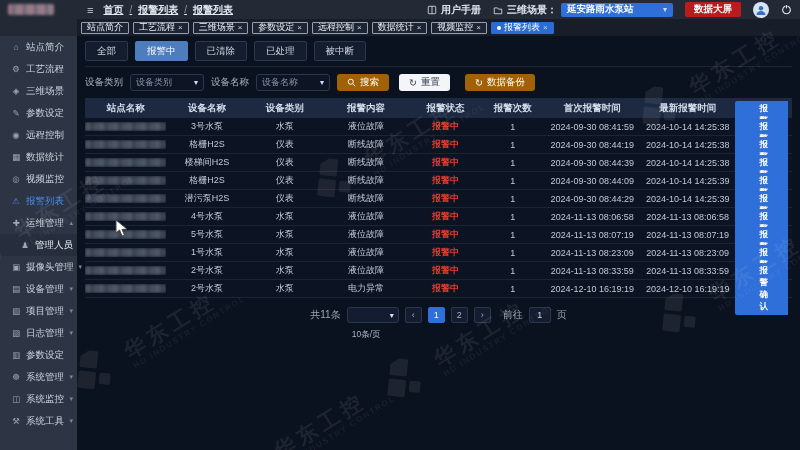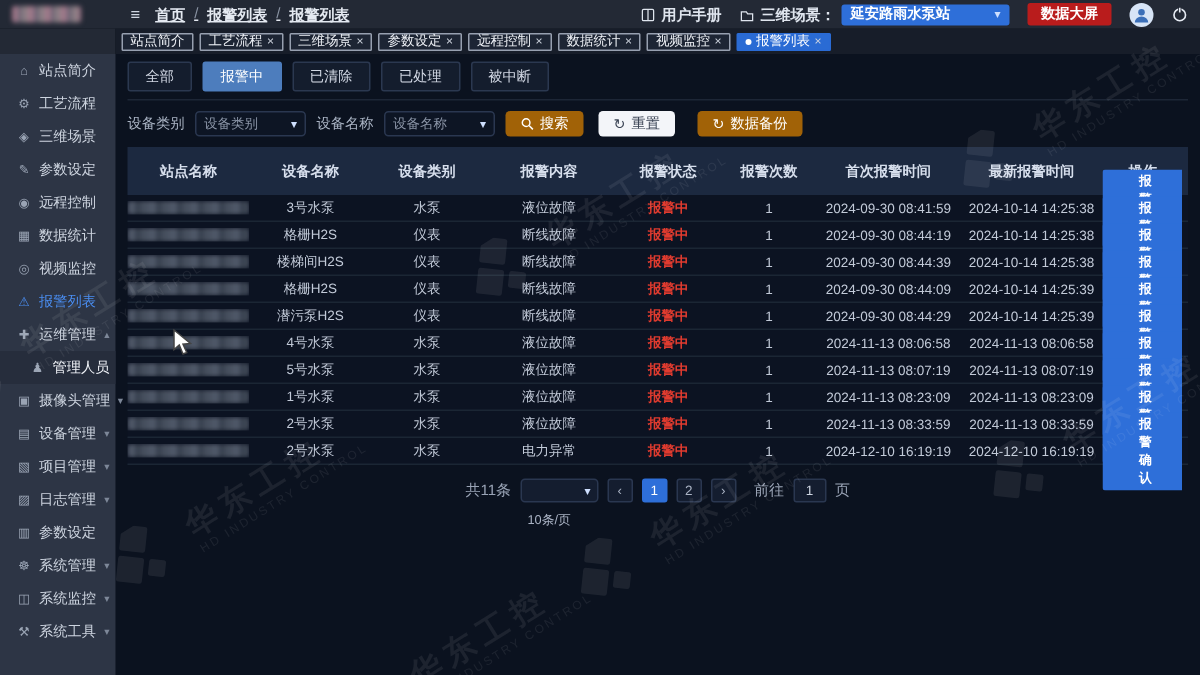--- a/index.html
+++ b/index.html
@@ -64,21 +64,21 @@
     padding:0 10px; font-size:9.5px; cursor:pointer; }
   .fbtn.blue { background:#a16207; color:#fff; }
   .fbtn.white { background:#f3f5f9; color:#3a4354; margin-left:3px; }
   .fbtn.sync { margin-left:8px; }
 
   
   .table { width:100%; }
   .trow { display:grid; grid-template-columns:11.5% 11.5% 10.5% 12.5% 10% 9% 13.5% 13.5% 7.5%;
     align-items:center; height:18px; border-bottom:1px solid #1b2634; background:#0c1322; }
   .trow > div { text-align:center; font-size:9px; color:#c2cad8; overflow:hidden; }
-  .thead { height:32px; background:#1c2940; border-bottom:none; }
+  .thead { height:20px; background:#1c2940; border-bottom:none; }
   .thead > div { font-weight:bold; color:#d6deec; font-size:9.5px; }
   .red { color:#e03b2f !important; font-weight:bold; }
   .blurcell { display:flex; justify-content:center; }
   .blurbar { width:88px; height:9px; border-radius:2px;
     background:repeating-linear-gradient(90deg,#5b6474 0 5px,#424b59 5px 9px,#525b69 9px 14px);
     filter:blur(1.4px); opacity:.85; }
   .btn-confirm { background:#2e6fd9; color:#fff; border:none; border-radius:2px; font-size:8.5px;
     padding:2px 24px; cursor:pointer;font-weight:bold; }
 
   

